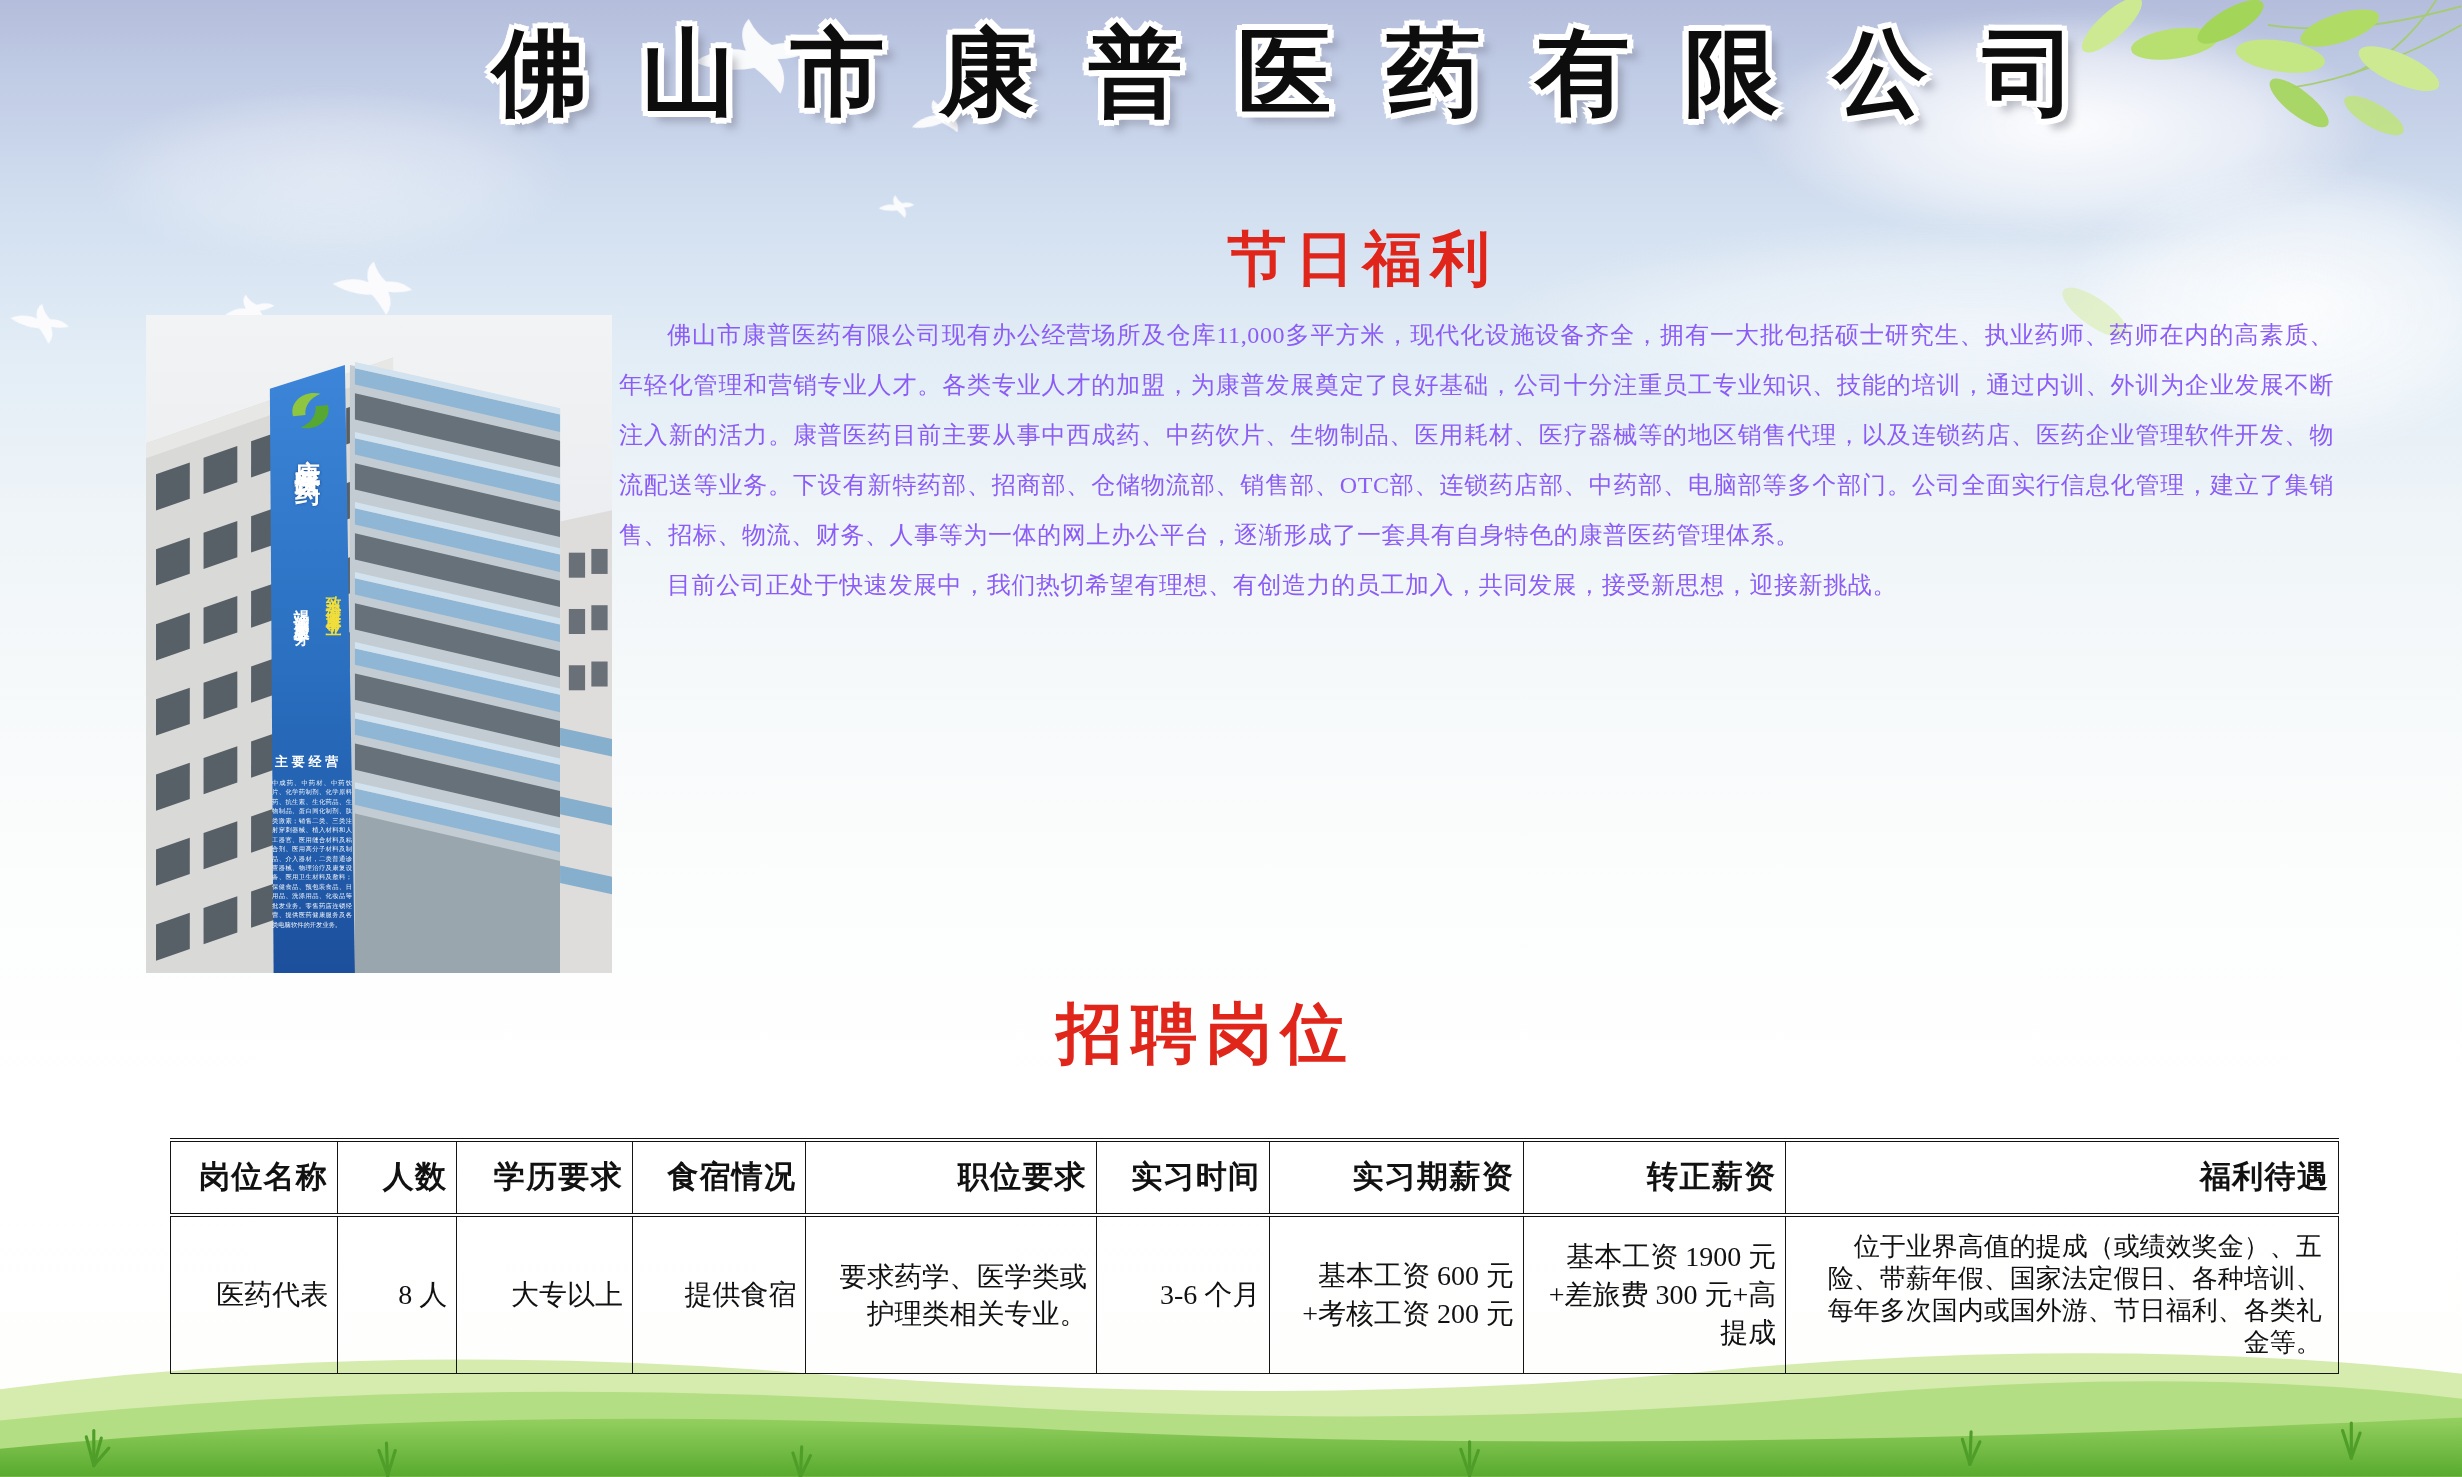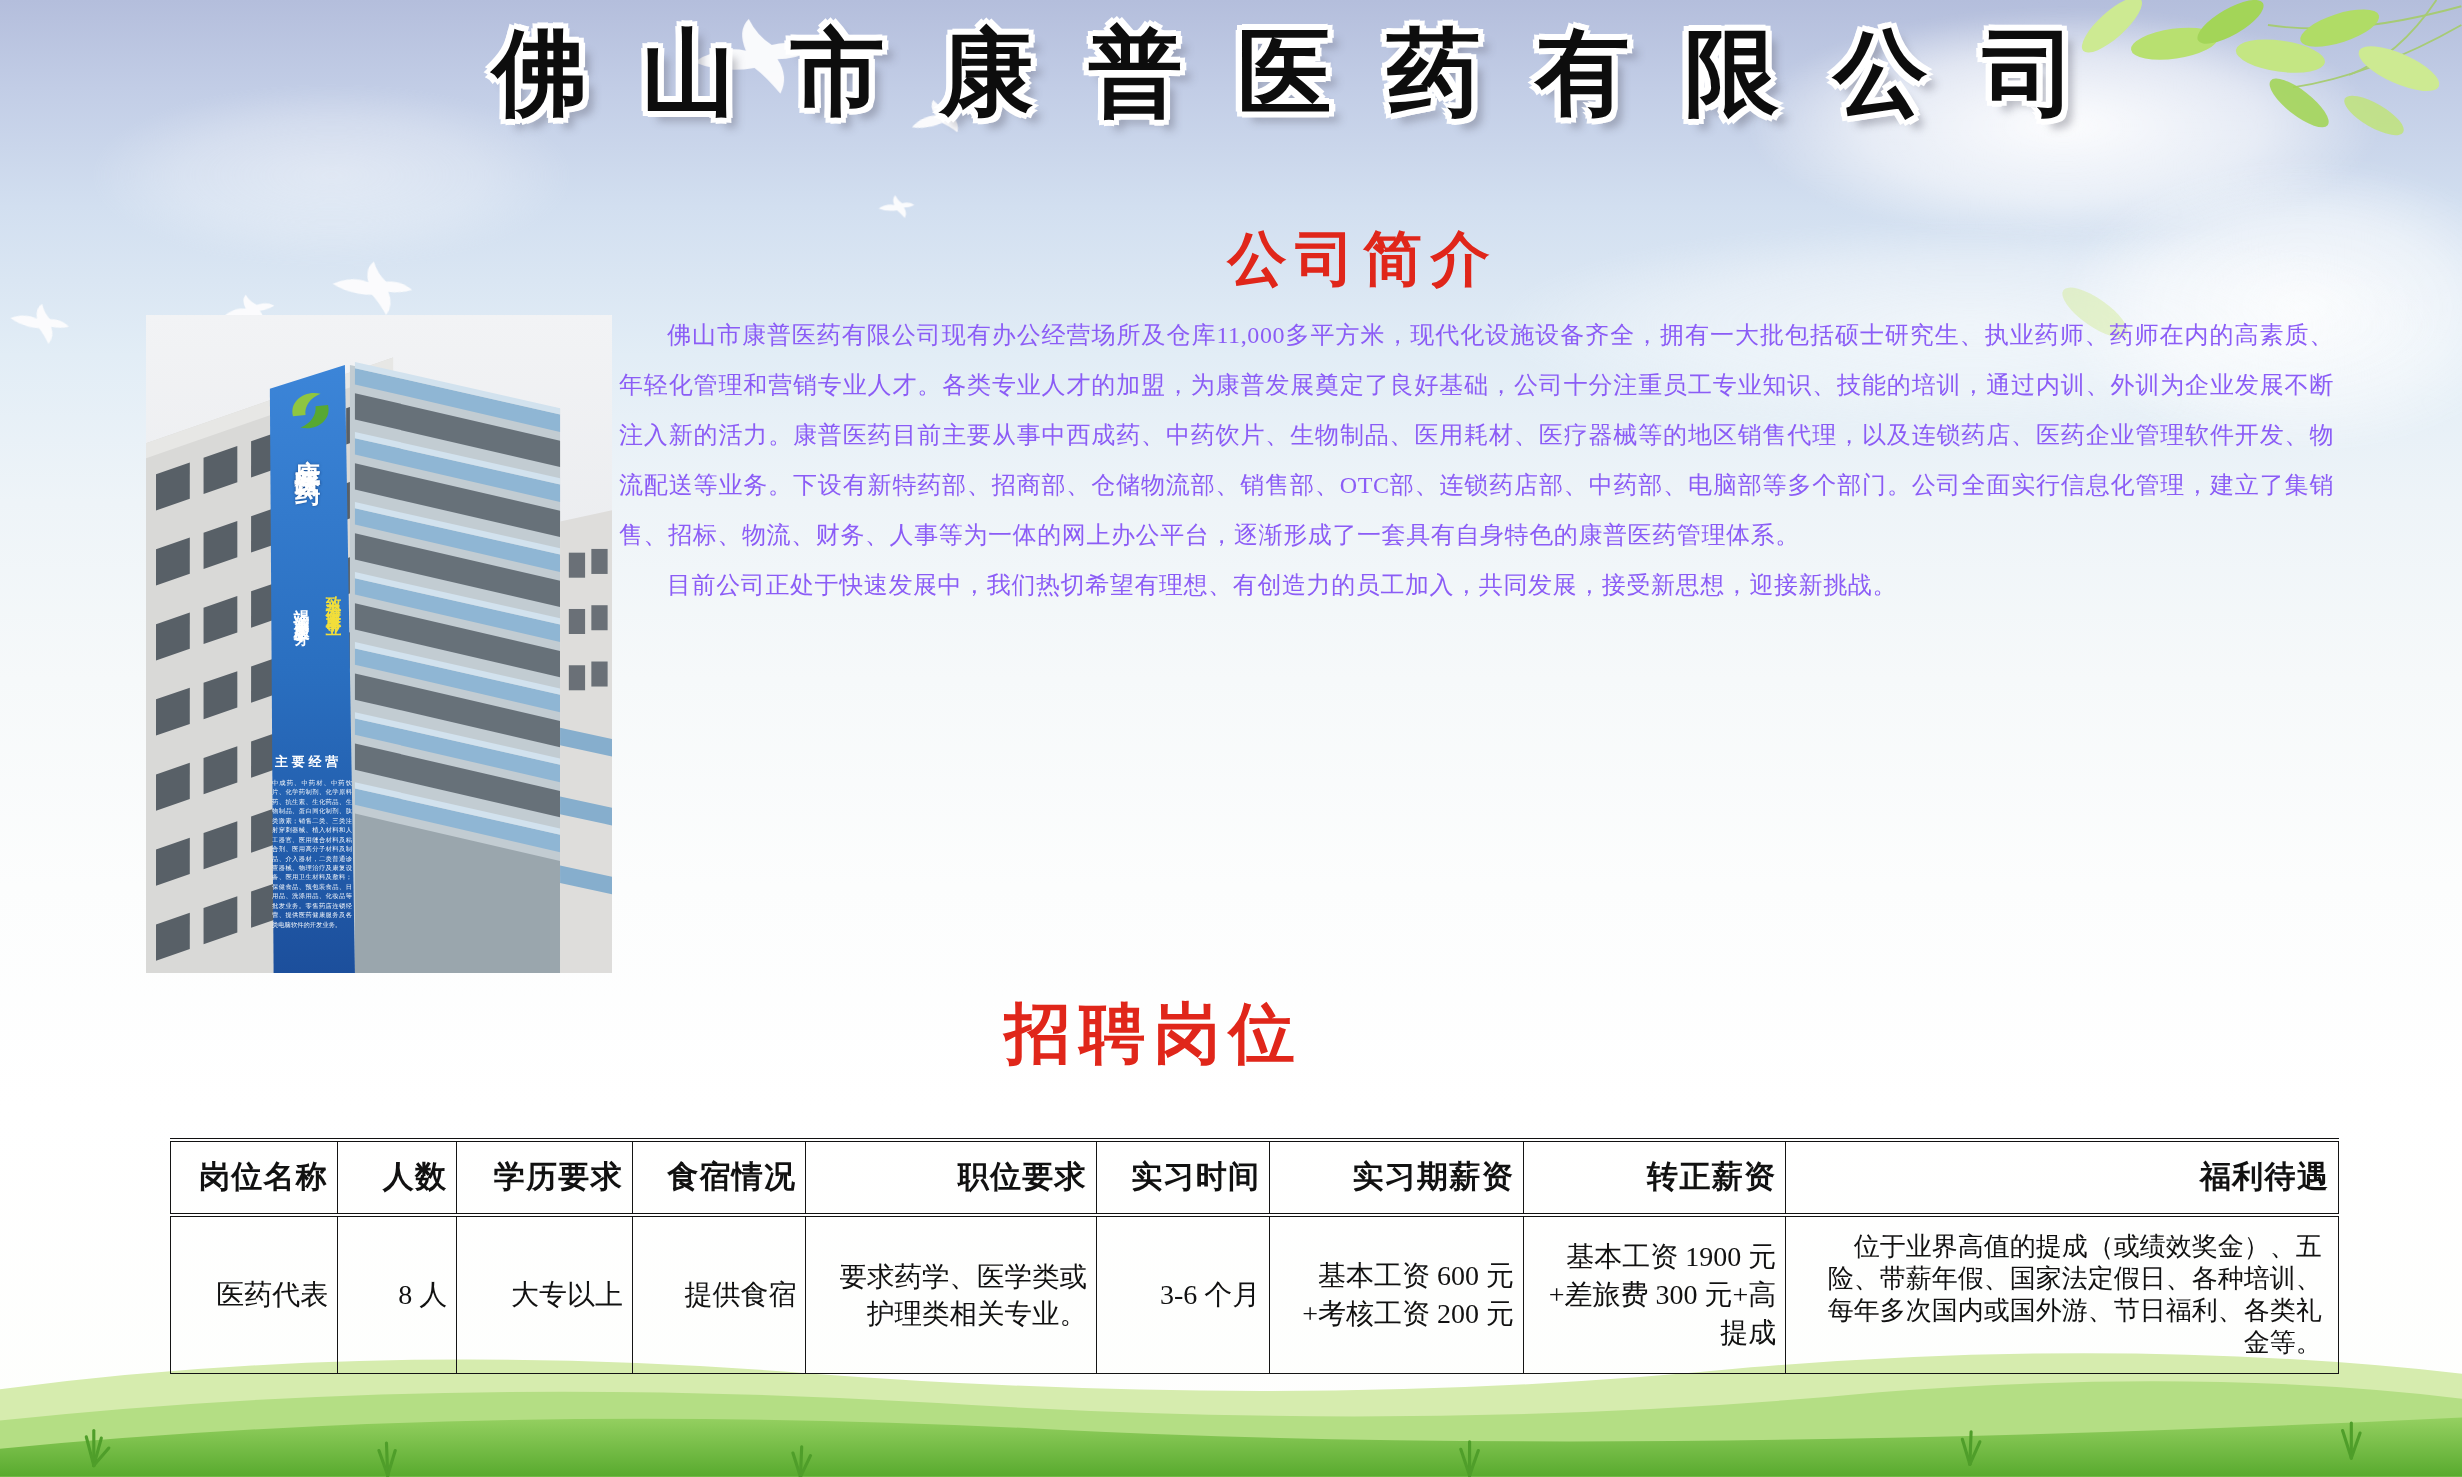--- a/index.html
+++ b/index.html
@@ -22,21 +22,21 @@
       -6.3px 0 0 #fff,6.3px 0 0 #fff,0 -6.3px 0 #fff,0 6.3px 0 #fff,
       -5px -5px 0 #fff,5px -5px 0 #fff,-5px 5px 0 #fff,5px 5px 0 #fff,
       10px 10px 8.8px rgba(90,90,105,.4);
   }
   .red-heading{
     position:absolute;transform:translateX(-50%);
     color:#e0261a;font-weight:bold;white-space:nowrap;
     font-family:"Liberation Sans", sans-serif;
   }
   #intro-heading{top:220px;left:1363px;font-size:59px;letter-spacing:8.8px;}
-  #jobs-heading{top:989px;left:1154px;font-size:66px;letter-spacing:8.8px;}
+  #jobs-heading{top:989px;left:1206px;font-size:66px;letter-spacing:8.8px;}
 
   
   .intro-text{
     position:absolute;left:619px;top:310px;width:1715px;
     font-family:"Liberation Serif","DejaVu Serif",serif;
     font-size:24px;line-height:50px;color:#8b5cf6;text-align:justify;letter-spacing:0.6px;
   }
   .intro-text p{margin:0;text-indent:2em;}
 
   
@@ -143,21 +143,21 @@
     <g transform="translate(3760,310)">
         <path d="M0 0 L-14 -44"></path>
         <path d="M0 0 L0 -56"></path>
         <path d="M0 0 L14 -40"></path>
       </g>
   </g>
 </svg>
 
 <div class="poster-title">佛山市康普医药有限公司</div>
 
-<div class="red-heading" id="intro-heading">公司简介</div>
+<div class="red-heading" id="intro-heading">节日福利</div>
 
 <div id="company-photo">
   <svg width="466" height="658" viewBox="0 0 745 1052">
     <defs>
       <linearGradient id="skyg" x1="0" y1="0" x2="0" y2="1">
         <stop offset="0" stop-color="#f2f3f5"></stop>
           <stop offset="1" stop-color="#dfe1e5"></stop>
       </linearGradient>
       <linearGradient id="bannerg" x1="0" y1="0" x2="0" y2="1">
         <stop offset="0" stop-color="#3c85d8"></stop>

